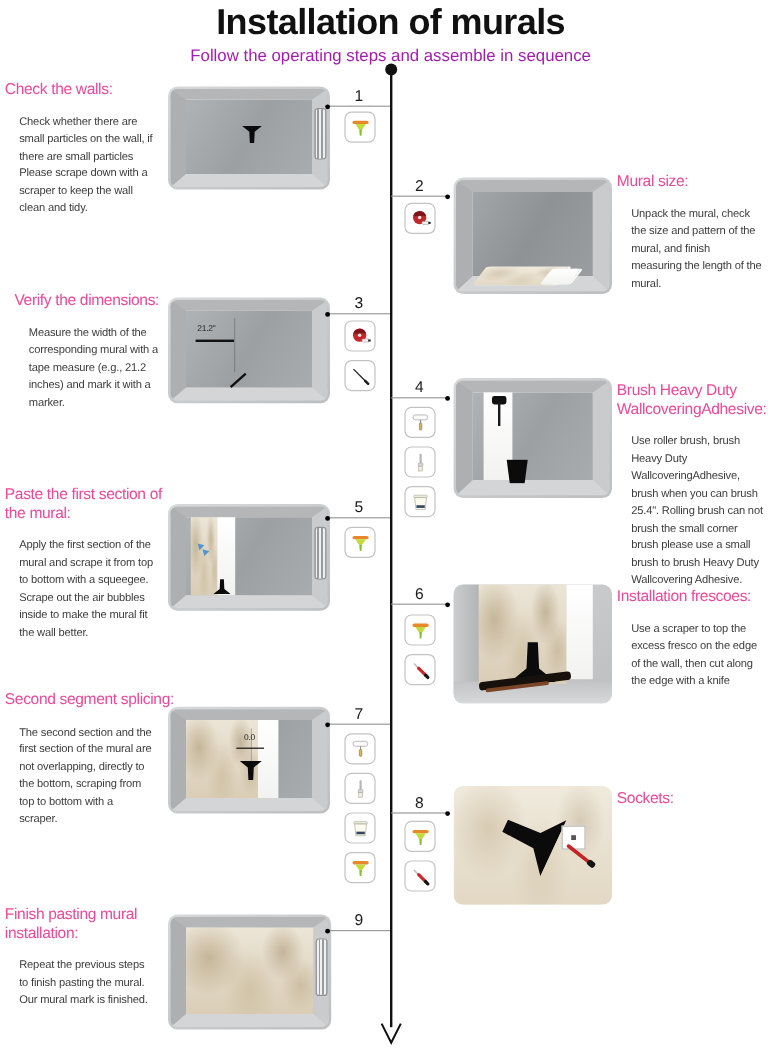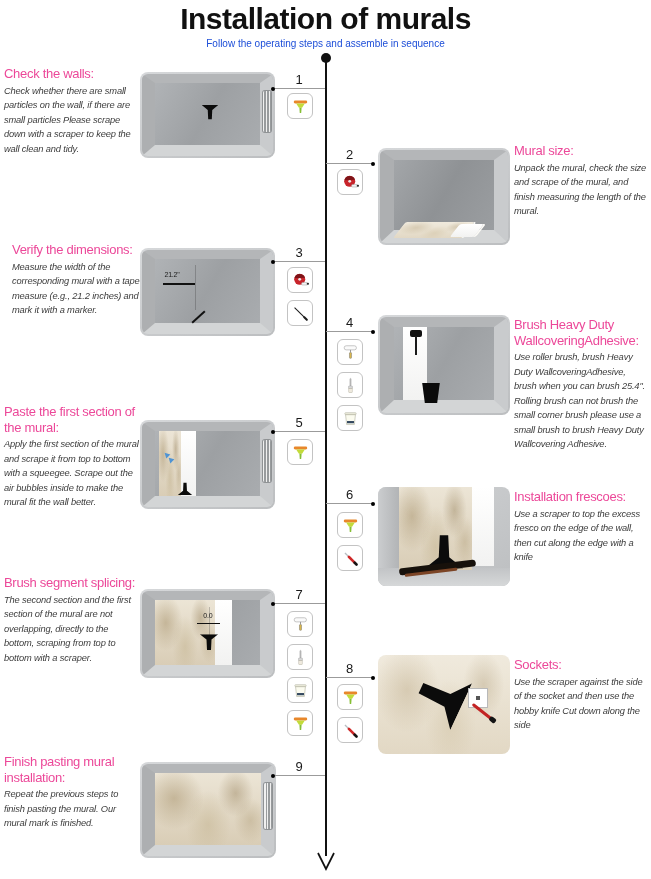--- a/index.html
+++ b/index.html
@@ -1,30 +1,30 @@
 <!DOCTYPE html>
 <html><head>
 <meta charset="utf-8">
 <style>
   html,body{margin:0;padding:0;background:#ffffff;}
   .canvas{position:relative;width:651px;height:879px;background:#fff;overflow:hidden;
           font-family:"Liberation Sans",sans-serif;}
   
   .hdr{position:absolute;left:0;top:0;width:100%;text-align:center;}
   .hdr h1{margin:2px 0 0;font-size:30px;font-weight:700;color:#111;letter-spacing:-0.5px;}
-  .hdr p{margin:2px 0 0;font-size:10px;color:#1d4ed8;}
+  .hdr p{margin:2px 0 0;font-size:14px;color:#a21caf;}
   
   .tl-line{position:absolute;left:325px;top:58px;width:2px;height:798px;background:#111;}
   .tl-dot{position:absolute;left:321px;top:53px;width:10px;height:10px;border-radius:50%;background:#111;}
   .tl-arrow{position:absolute;left:316px;top:850px;}
   
   .txt{position:absolute;}
   .txt h3{margin:0 0 2px;font-size:13px;font-weight:400;color:#ec4899;letter-spacing:-0.3px;line-height:1.2;}
   .txt h3.nw{white-space:nowrap;}
-  .txt p{margin:0;font-size:9.3px;line-height:14.5px;color:#3d3d3d;letter-spacing:-0.15px;font-style:italic;}
+  .txt p{margin:12px;font-size:9.3px;line-height:14.5px;color:#3d3d3d;letter-spacing:-0.15px;}
   
   .conn{position:absolute;height:1px;background:#9b9b9b;}
   .conn .num{position:absolute;left:0;right:0;bottom:2px;text-align:center;font-size:13px;color:#1a1a1a;}
   .conn .cdot{position:absolute;top:-1.5px;width:4px;height:4px;background:#000;border-radius:50%;}
   .conn-l{left:273px;width:52px;}
   .conn-l .cdot{left:-2px;}
   .conn-r{left:326px;width:47px;}
   .conn-r .cdot{right:-2px;}
   
   .tools{position:absolute;display:flex;flex-direction:column;gap:7px;}
@@ -169,21 +169,21 @@
     </div>
     <div class="tools" style="left:337px;top:169px">
       <div class="tool">
           <svg>
             <use href="#i-tape"></use>
           </svg>
         </div>
     </div>
     <div class="txt" style="left:514px;top:143px;width:134px">
       <h3 class="nw">Mural size:</h3>
-      <p>Unpack the mural, check the size and scrape of the mural, and finish measuring the length of the mural.</p>
+      <p>Unpack the mural, check the size and pattern of the mural, and finish measuring the length of the mural.</p>
     </div>
   </section>
 
   <section>
     <div class="txt" style="left:12px;top:242px;width:136px">
       <h3 class="nw">Verify the dimensions:</h3>
       <p>Measure the width of the corresponding mural with a tape measure (e.g., 21.2 inches) and mark it with a marker.</p>
     </div>
     <div class="room" style="left:140px;top:248px;width:135px;height:88px">
       <div class="walls w-l">
@@ -307,21 +307,21 @@
         </div>
     </div>
     <div class="txt" style="left:514px;top:489px;width:134px">
       <h3 class="nw">Installation frescoes:</h3>
       <p>Use a scraper to top the excess fresco on the edge of the wall, then cut along the edge with a knife</p>
     </div>
   </section>
 
   <section>
     <div class="txt" style="left:4px;top:575px;width:136px">
-      <h3 class="nw">Brush segment splicing:</h3>
+      <h3 class="nw">Second segment splicing:</h3>
       <p>The second section and the first section of the mural are not overlapping, directly to the bottom, scraping from top to bottom with a scraper.</p>
     </div>
     <div class="room" style="left:140px;top:589px;width:135px;height:89px">
       <div class="walls w-l">
         <div class="abs mural" style="left:0;top:0;width:57%;height:100%"></div>
         <div class="abs whitestrip" style="left:57%;top:0;width:16%;height:100%"></div>
         <div class="ann" style="left:46%;top:18%">0.0</div>
         <div class="measure-bar" style="left:40%;top:36%;width:22%;height:1px"></div>
         <div class="hairline" style="left:51%;top:10%;height:44%"></div>
         <svg class="abs" style="left:42%;top:52%" width="20" height="17" viewBox="0 0 24 20">
@@ -376,21 +376,20 @@
           </svg>
         </div>
       <div class="tool">
           <svg>
             <use href="#i-knife"></use>
           </svg>
         </div>
     </div>
     <div class="txt" style="left:514px;top:657px;width:134px">
       <h3 class="nw">Sockets:</h3>
-      <p>Use the scraper against the side of the socket and then use the hobby knife Cut down along the side</p>
     </div>
   </section>
 
   <section>
     <div class="txt" style="left:4px;top:754px;width:136px">
       <h3>Finish pasting mural installation:</h3>
       <p>Repeat the previous steps to finish pasting the mural. Our mural mark is finished.</p>
     </div>
     <div class="room" style="left:140px;top:762px;width:136px;height:96px">
       <div class="walls w-l">

